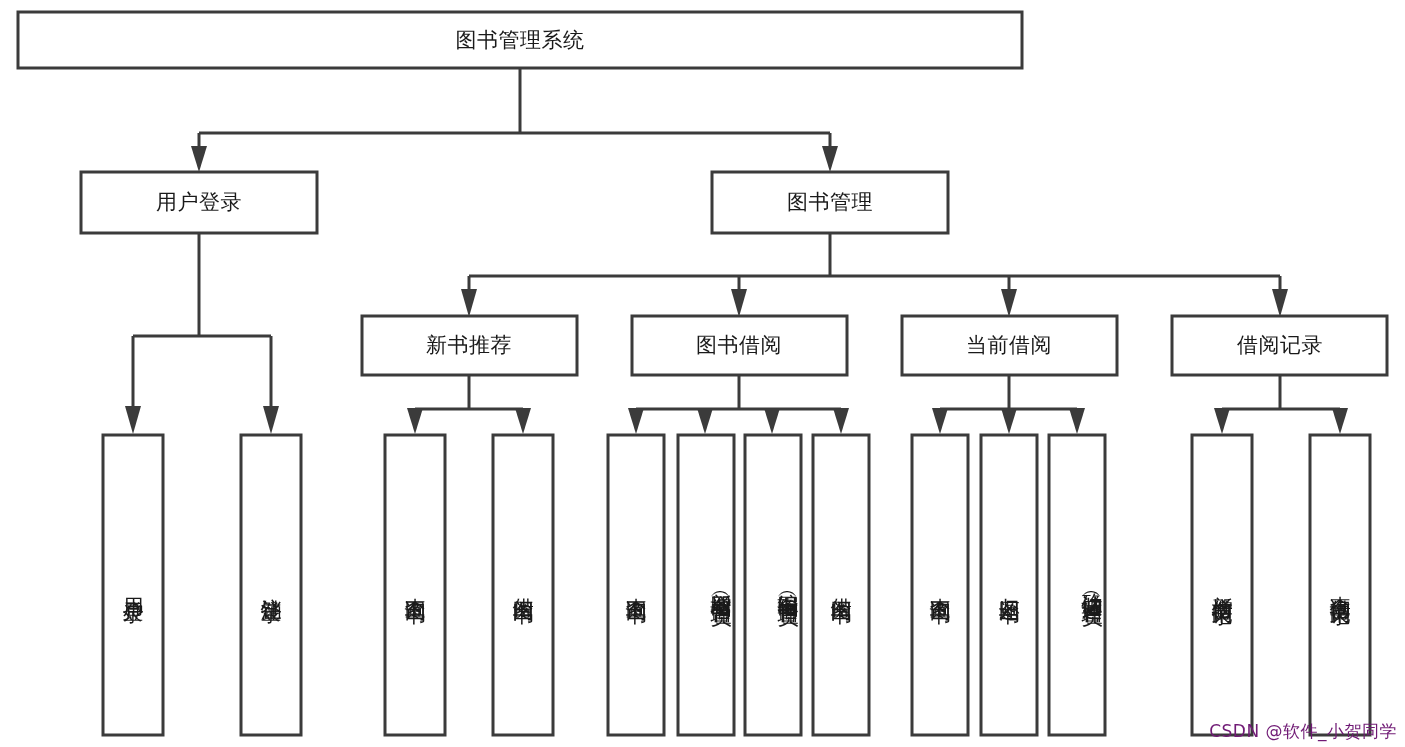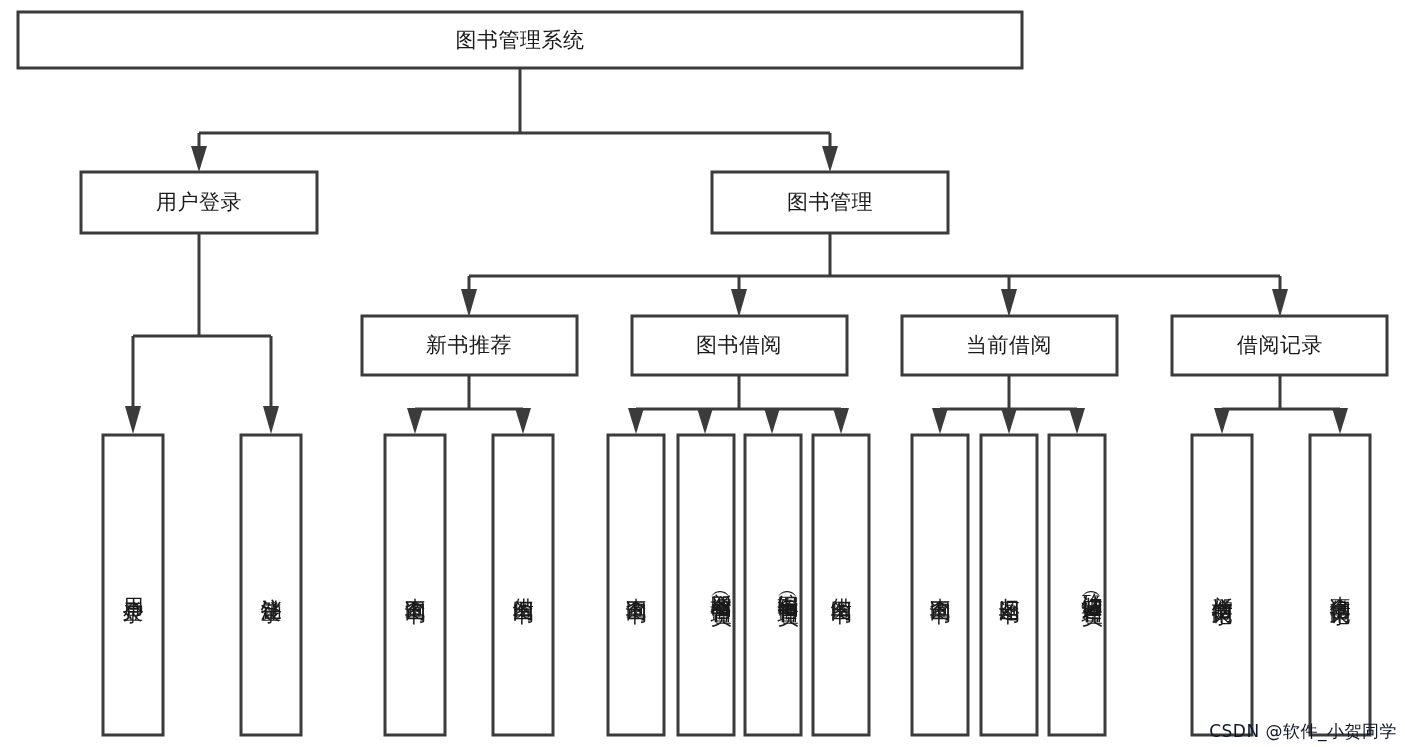--- a/index.html
+++ b/index.html
@@ -72,21 +72,21 @@
     letter-spacing: 2px;
     white-space: nowrap;
     pointer-events: none;
   }
   #watermark {
     position: absolute;
     right: 8px;
     bottom: 4px;
     font-family: "DejaVu Sans", "Liberation Sans", sans-serif;
     font-size: 17px;
-    color: #0f172a;
+    color: #701a75;
     letter-spacing: 0.5px;
     white-space: nowrap;
   }
 </style>
 </head>
 <body>
 
 <div id="diagram-root">
 
   <svg id="flow-svg" viewBox="0 0 1405 747">

